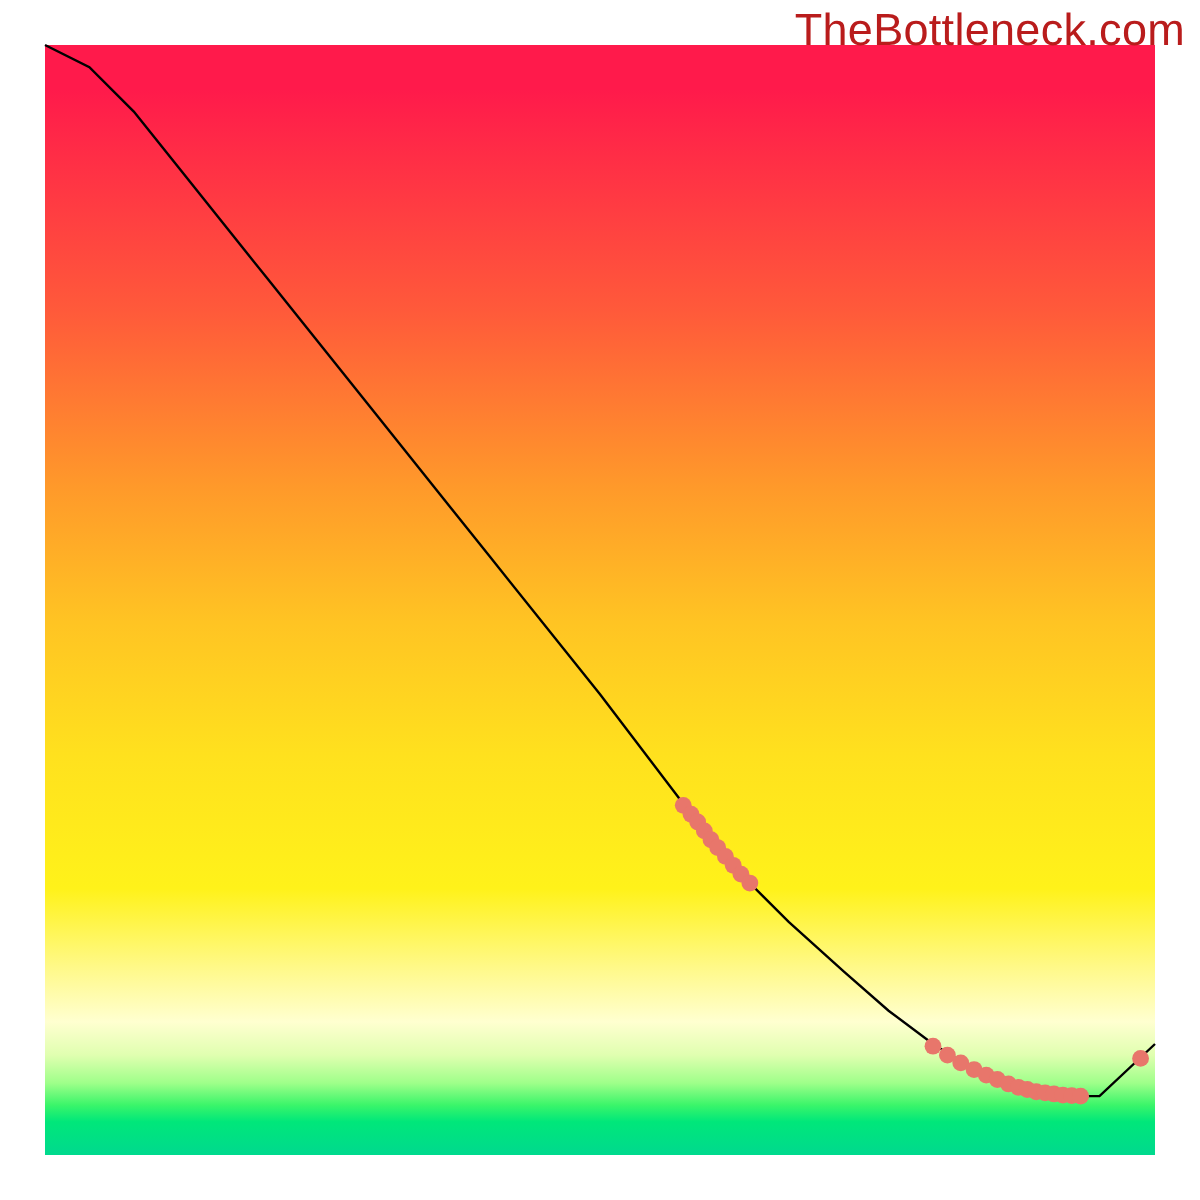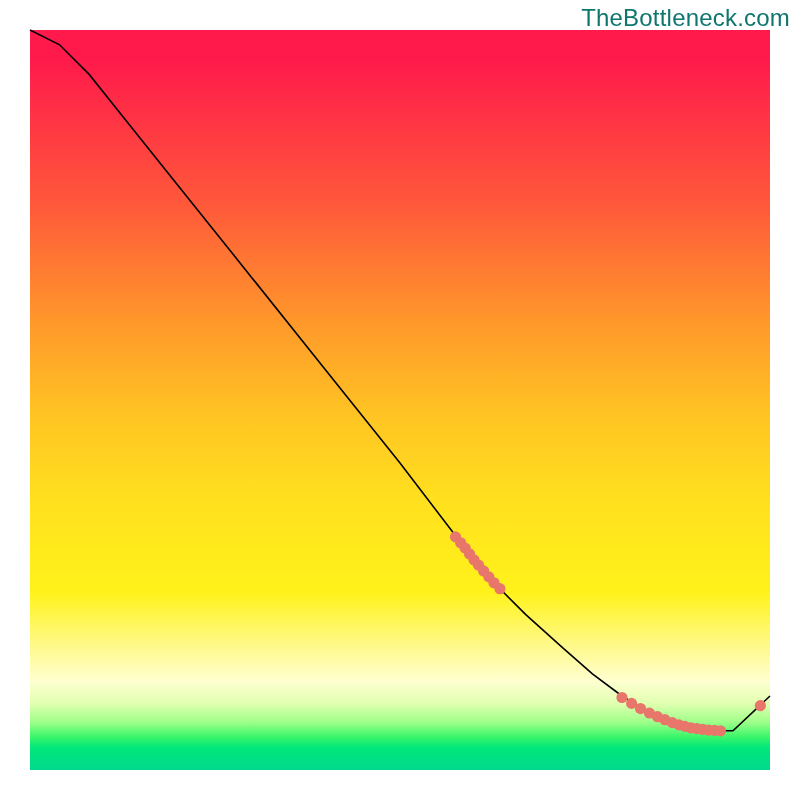--- a/index.html
+++ b/index.html
@@ -7,22 +7,22 @@
   .chart-container {
     position: relative;
     width: 800px;
     height: 800px;
   }
   .attribution {
     position: absolute;
     top: 4px;
     right: 10px;
     font-family: Arial, Helvetica, sans-serif;
-    font-size: 24px;
-    color: #0f766e;
+    font-size: 30px;
+    color: #b91c1c;
     letter-spacing: 0.2px;
     z-index: 10;
   }
   .plot-area {
     position: absolute;
     left: 30px;
     top: 30px;
     width: 740px;
     height: 740px;
   }

